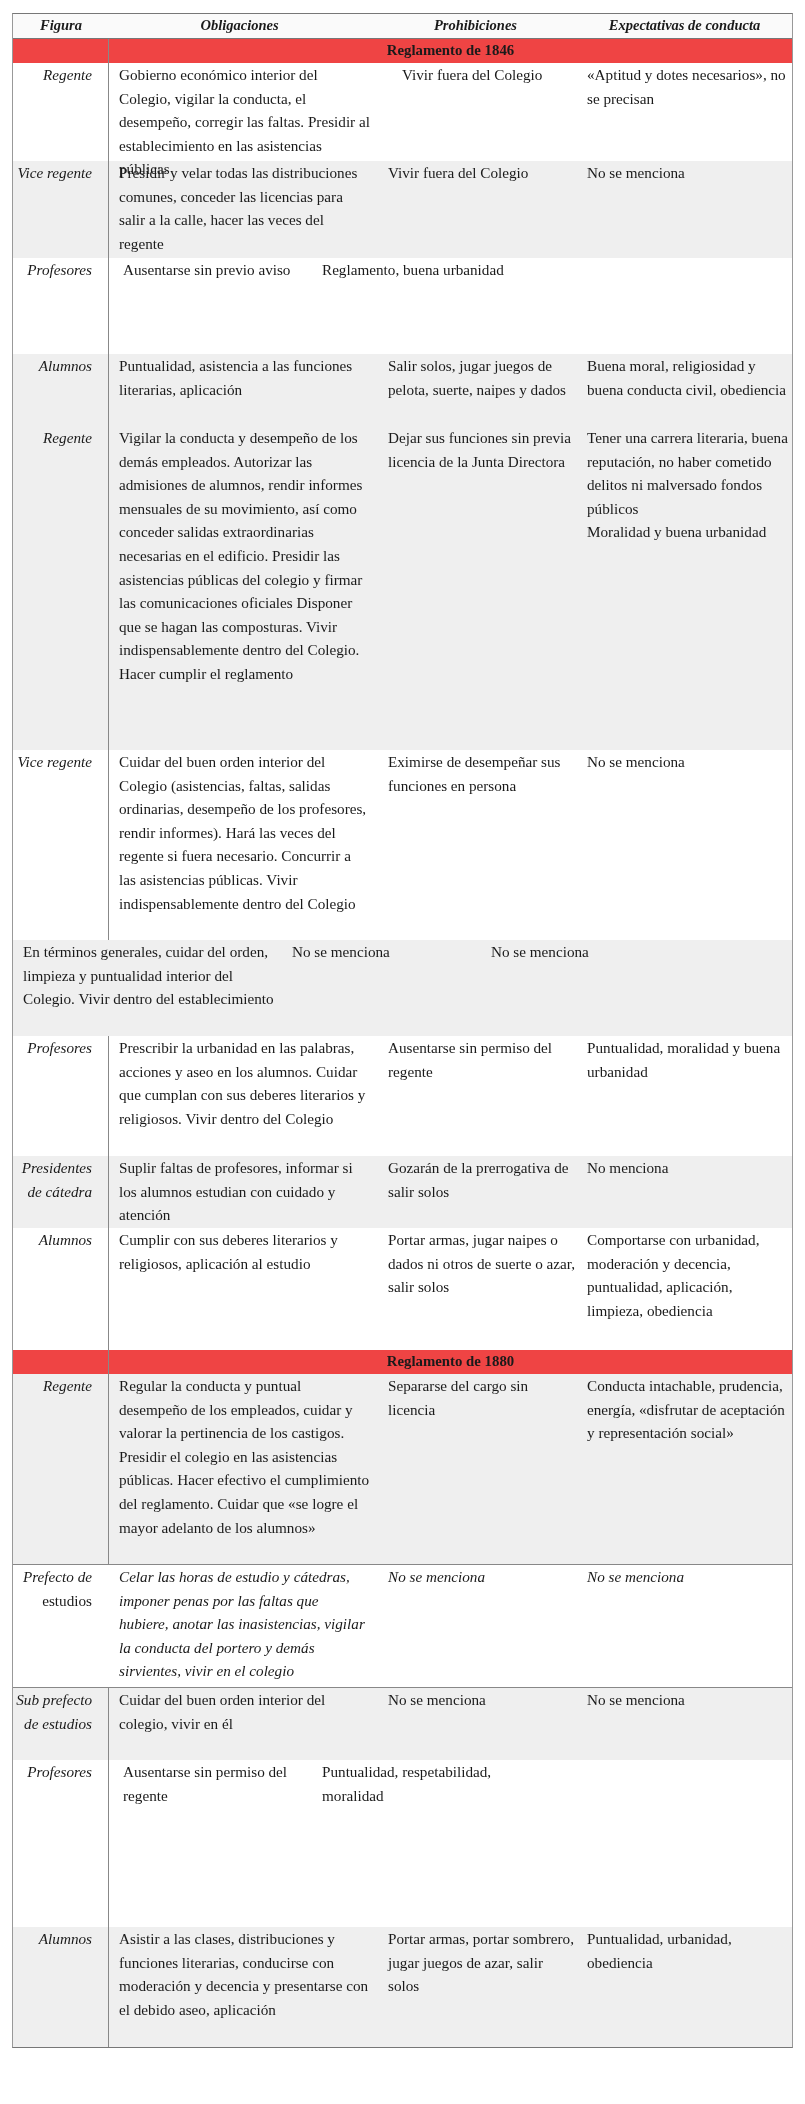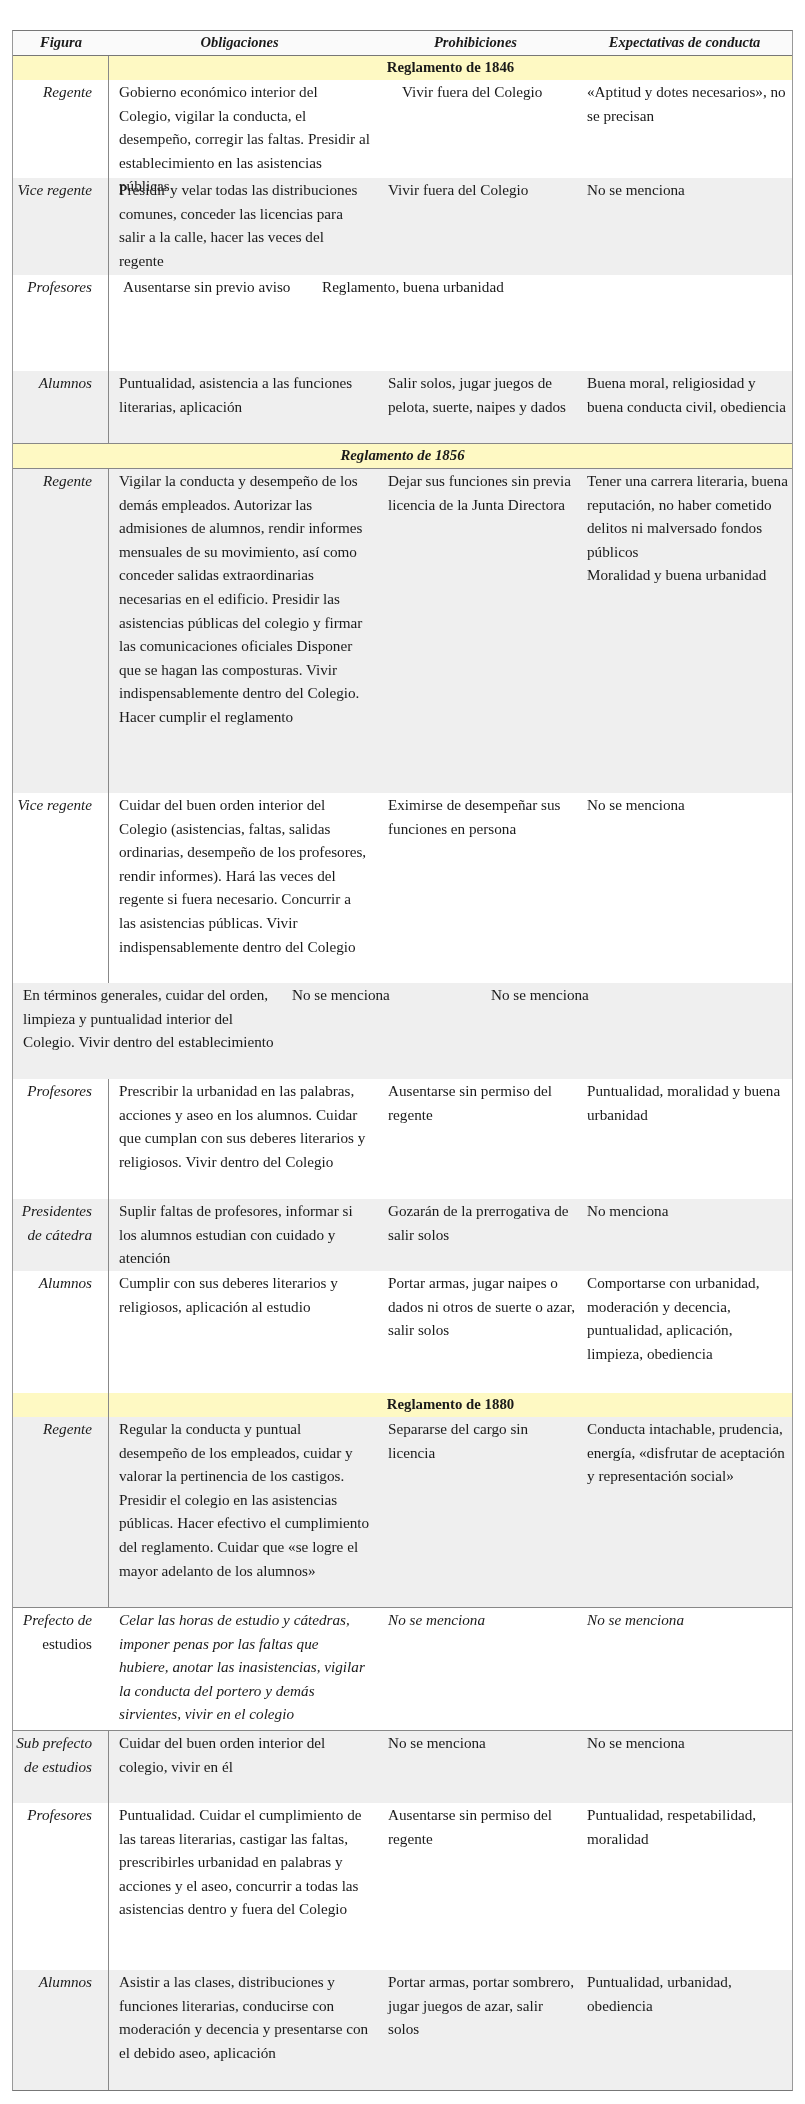--- a/index.html
+++ b/index.html
@@ -1,24 +1,24 @@
 <!DOCTYPE html>
 <html><head>
 <meta charset="utf-8">
 <style>
   html, body { margin: 0; padding: 0; background: #ffffff; }
   body { width: 805px; height: 2104px; position: relative; overflow: hidden;
          font-family: "Liberation Serif", "DejaVu Serif", serif; color: #1a1a1a; }
-  .tbl { position: absolute; left: 12px; top: 30px; width: 779px;
+  .tbl { position: absolute; left: 12px; top: 13px; width: 779px;
          border-top: 1.5px solid #777; border-bottom: 1.5px solid #777;
          border-left: 1.5px solid #999; border-right: 1.5px solid #999; }
   .row { display: flex; font-size: 15.2px; line-height: 23.6px; }
   .row.hdr { background: #fafafa; border-bottom: 1.5px solid #777; height: 24px; font-style: italic; font-weight: 600; font-size: 14.5px; }
   .row.hdr .c { padding-top: 0; }
-  .row.sec { background: #fef9c3; height: 24px; font-weight: 700; font-size: 14.8px; }
+  .row.sec { background: #ef4444; height: 24px; font-weight: 700; font-size: 14.8px; }
   .row.sec.it { font-style: italic; border-top: 1.5px solid #888; border-bottom: 1.5px solid #888; }
   .row.sec .span { flex: 1; text-align: center; }
   .row.gray { background: #efefef; }
   .row.white { background: #ffffff; }
   .c { box-sizing: border-box; }
   .c1 { width: 96px; text-align: right; padding-right: 16px; font-style: italic; border-right: 1.5px solid #888; }
   .c2 { width: 265px; padding-left: 10px; padding-right: 4px; }
   .c3 { width: 203px; padding-left: 14px; }
   .c4 { width: 215px; padding-left: 10px; }
   .hdr .c1 { text-align: center; padding-right: 0; border-right: none; }
@@ -66,23 +66,20 @@
     <div class="c c4">Reglamento, buena urbanidad</div>
   </div>
 
   <div class="row gray" style="height:72px">
     <div class="c c1">Alumnos</div>
     <div class="c c2">Puntualidad, asistencia a las funciones literarias, aplicación</div>
     <div class="c c3">Salir solos, jugar juegos de pelota, suerte, naipes y dados</div>
     <div class="c c4">Buena moral, religiosidad y buena conducta civil, obediencia</div>
   </div>
 
-  <div class="row sec it">
-    <div class="span">Reglamento de 1856</div>
-  </div>
 
   <div class="row gray" style="height:324px">
     <div class="c c1">Regente</div>
     <div class="c c2">Vigilar la conducta y desempeño de los demás empleados. Autorizar las admisiones de alumnos, rendir informes mensuales de su movimiento, así como conceder salidas extraordinarias necesarias en el edificio. Presidir las asistencias públicas del colegio y firmar las comunicaciones oficiales Disponer que se hagan las composturas. Vivir indispensablemente dentro del Colegio. Hacer cumplir el reglamento</div>
     <div class="c c3">Dejar sus funciones sin previa licencia de la Junta Directora</div>
     <div class="c c4">
       <div>Tener una carrera literaria, buena reputación, no haber cometido delitos ni malversado fondos públicos</div>
       <div>Moralidad y buena urbanidad</div>
     </div>
   </div>
@@ -145,21 +142,20 @@
 
   <div class="row gray topline" style="height:72px">
     <div class="c c1">Sub prefecto de estudios</div>
     <div class="c c2">Cuidar del buen orden interior del colegio, vivir en él</div>
     <div class="c c3">No se menciona</div>
     <div class="c c4">No se menciona</div>
   </div>
 
   <div class="row white" style="height:167px">
     <div class="c c1">Profesores</div>
-    <div class="c c2">Puntualidad. Cuidar el cumplimiento de las tareas literarias, castigar las faltas, prescribirles urbanidad en palabras y acciones y el aseo, concurrir a todas las asistencias dentro y fuera del Colegio</div>
     <div class="c c3">Ausentarse sin permiso del regente</div>
     <div class="c c4">Puntualidad, respetabilidad, moralidad</div>
   </div>
 
   <div class="row gray" style="height:120px">
     <div class="c c1">Alumnos</div>
     <div class="c c2">Asistir a las clases, distribuciones y funciones literarias, conducirse con moderación y decencia y presentarse con el debido aseo, aplicación</div>
     <div class="c c3">Portar armas, portar sombrero, jugar juegos de azar, salir solos</div>
     <div class="c c4">Puntualidad, urbanidad, obediencia</div>
   </div>

